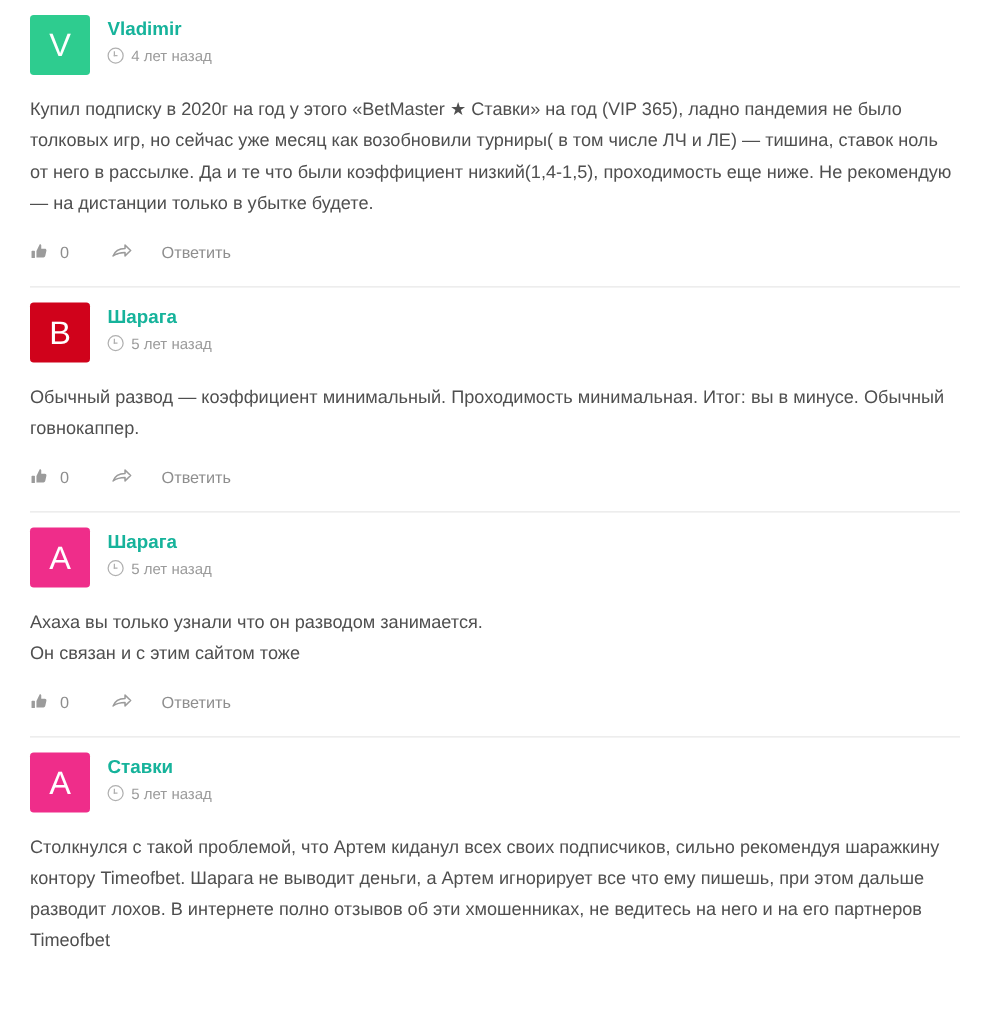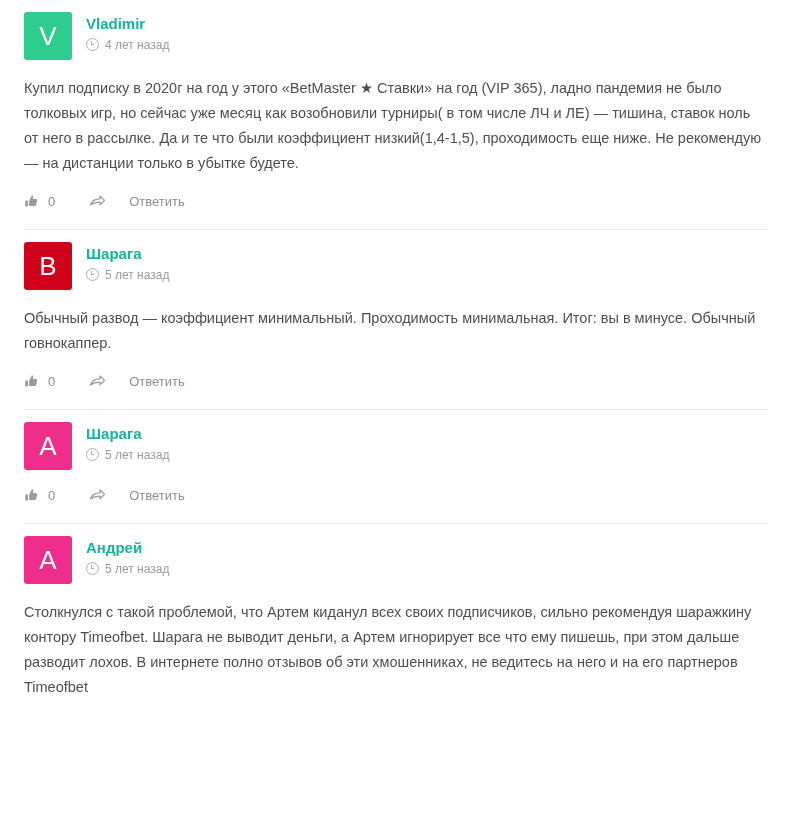--- a/index.html
+++ b/index.html
@@ -197,20 +197,22 @@
     <div class="comment-head">
       <div class="avatar" style="background:#ef2d8a">А</div>
       <div class="head-text">
         <div class="author">Шарага</div>
         <div class="meta">
           <span class="clock-icon"></span>
           <span>5 лет назад</span>
         </div>
       </div>
     </div>
+    <div class="body-text" style="white-space:pre-line">Ахаха вы только узнали что он разводом занимается.
+Он связан и с этим сайтом тоже</div>
     <div class="actions">
       <div class="action">
         <span>
           <svg width="15" height="15" viewBox="0 0 16 16">
               <path fill="#9b9b9b" d="M5.5 7.2 8.3 1.5c.6-.2 1.3.2 1.3.9v3h3.1c.9 0 1.5.8 1.3 1.6l-1 4.5c-.2.7-.8 1.2-1.5 1.2H5.5V7.2zM1.8 7h1.9c.3 0 .5.2.5.5v5.3c0 .3-.2.5-.5.5H1.8c-.3 0-.5-.2-.5-.5V7.5c0-.3.2-.5.5-.5z"></path>
             </svg>
         </span>
         <span class="like-count">0</span>
       </div>
       <div class="action">
@@ -222,21 +224,21 @@
         <span class="reply-label">Ответить</span>
       </div>
     </div>
     <div class="divider"></div>
   </div>
 
   <div class="comment">
     <div class="comment-head">
       <div class="avatar" style="background:#ef2d8a">А</div>
       <div class="head-text">
-        <div class="author">Андрей</div>
+        <div class="author">Ставки</div>
         <div class="meta">
           <span class="clock-icon"></span>
           <span>5 лет назад</span>
         </div>
       </div>
     </div>
     <div class="body-text">Столкнулся с такой проблемой, что Артем киданул всех своих подписчиков, сильно рекомендуя шаражкину контору Timeofbet. Шарага не выводит деньги, а Артем игнорирует все что ему пишешь, при этом дальше разводит лохов. В интернете полно отзывов об эти хмошенниках, не ведитесь на него и на его партнеров Timeofbet</div>
   </div>
 
 </div>

